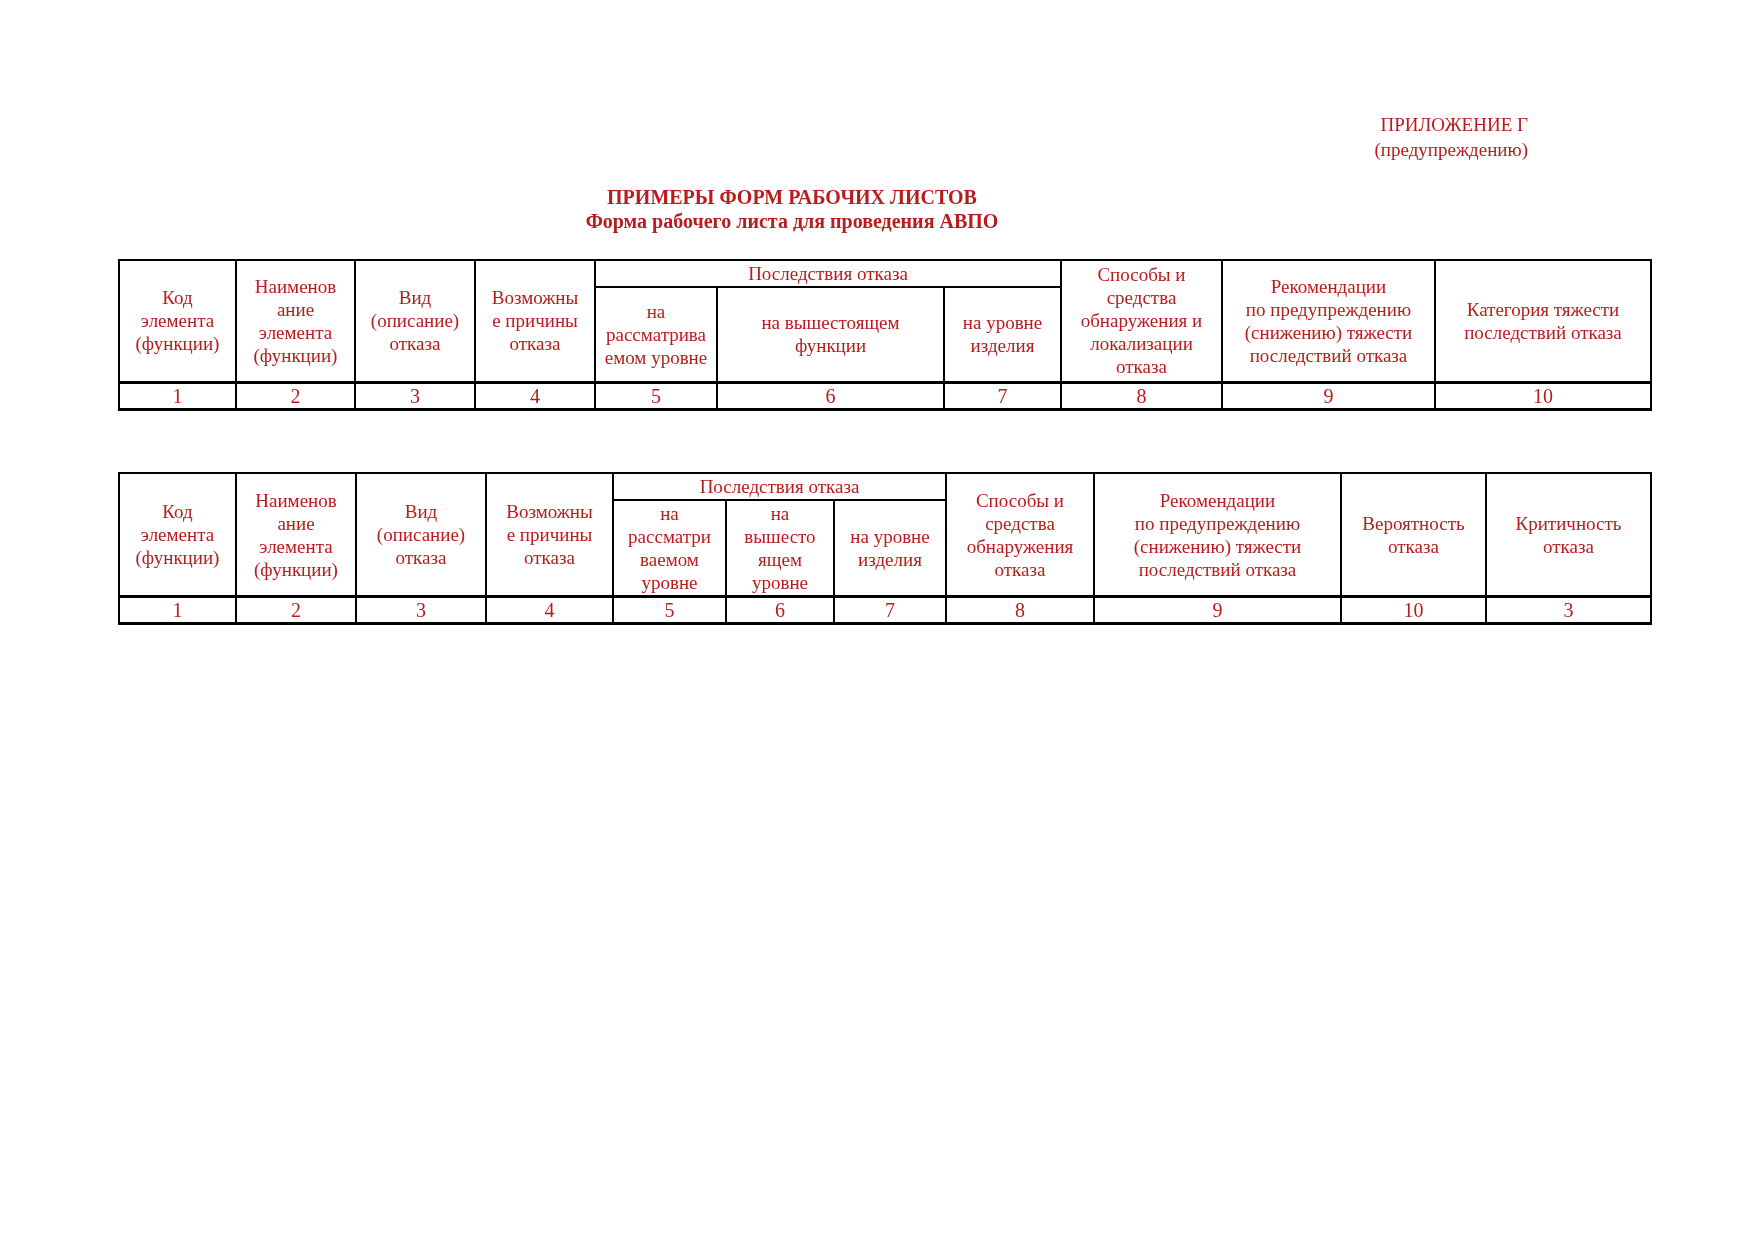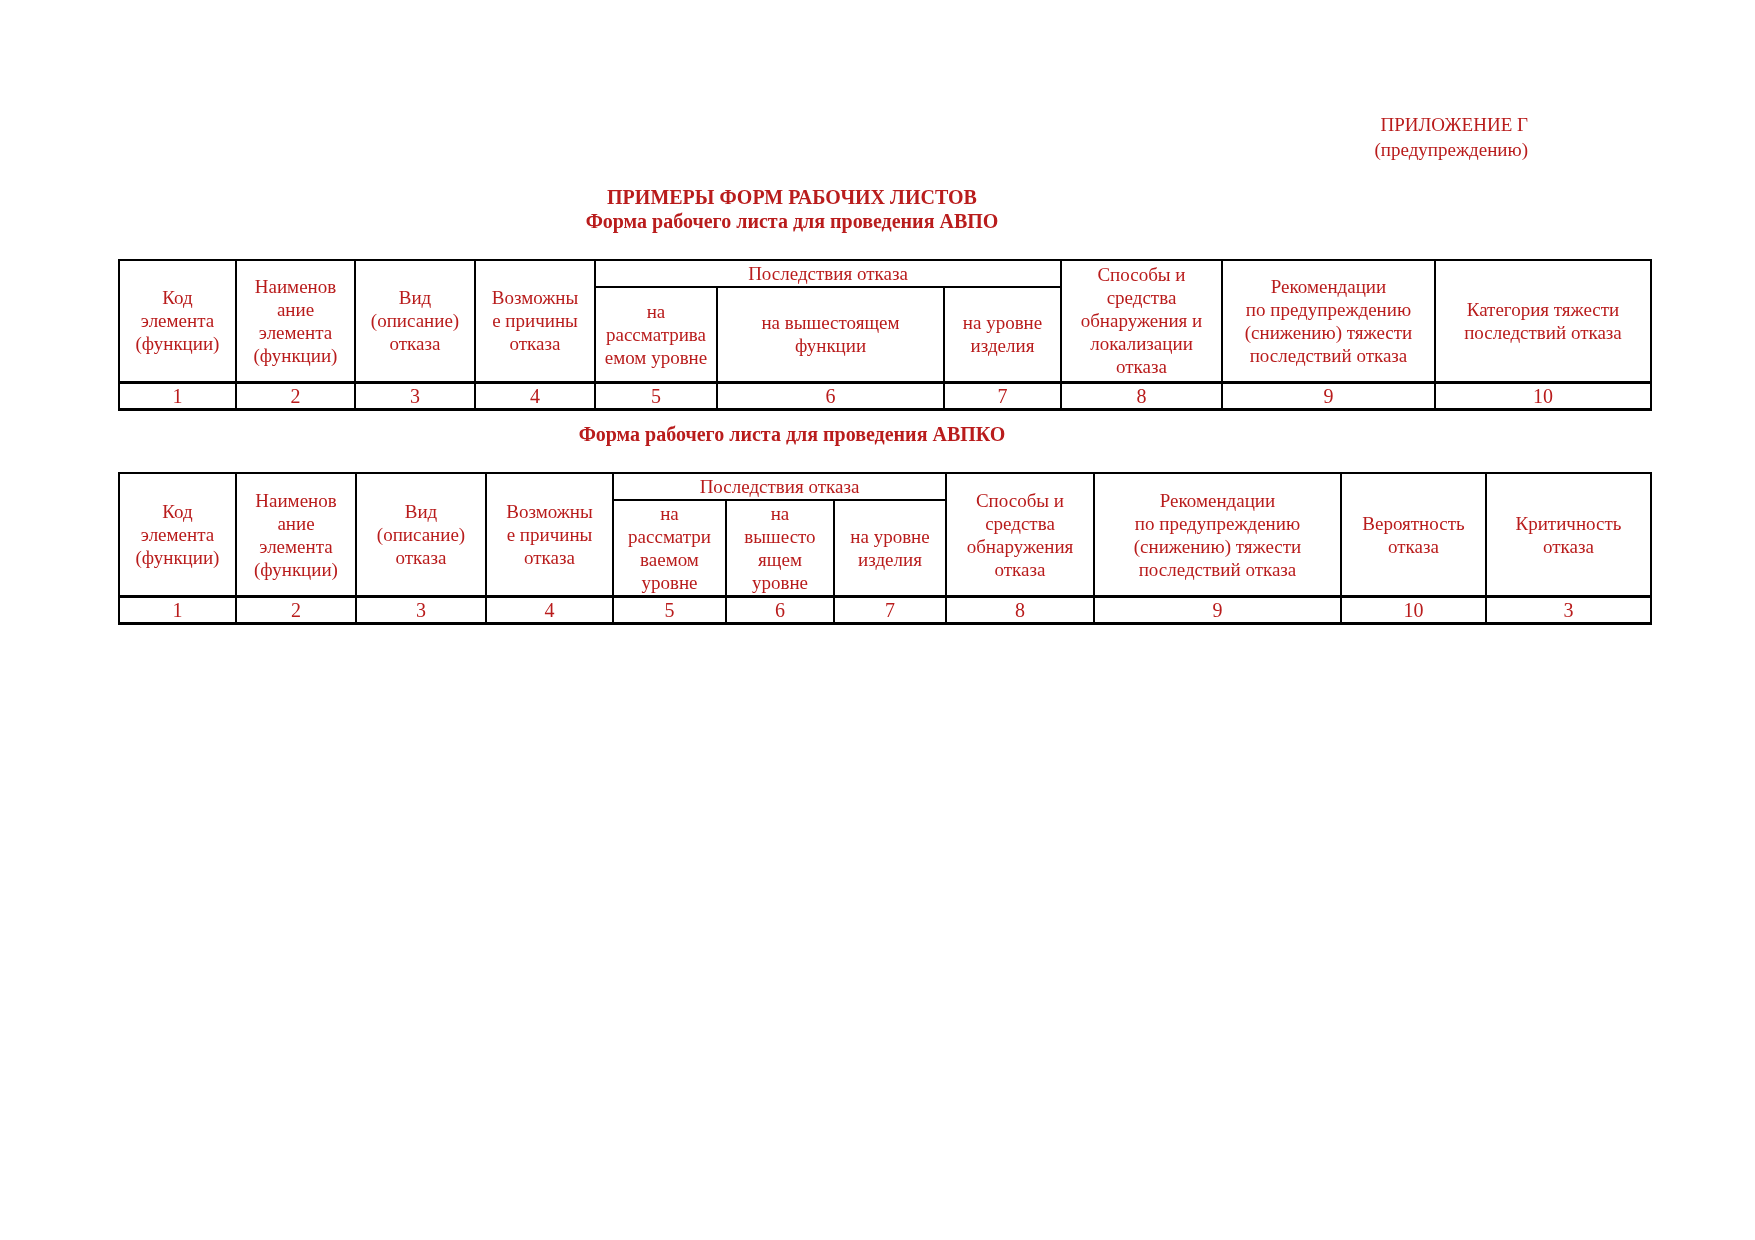--- a/index.html
+++ b/index.html
@@ -135,23 +135,20 @@
         <td>5</td>
         <td>6</td>
         <td>7</td>
         <td>8</td>
         <td>9</td>
         <td>10</td>
       </tr>
     </tbody>
   </table>
 
-  <div class="title-block" id="title-avpko">
-    <div>Форма рабочего листа для проведения АВПКО</div>
-  </div>
 
   <table class="sheet" id="t-avpko">
     <colgroup>
       <col style="width:117px">
         <col style="width:120px">
         <col style="width:130px">
       <col style="width:127px">
         <col style="width:113px">
         <col style="width:108px">
       <col style="width:112px">

